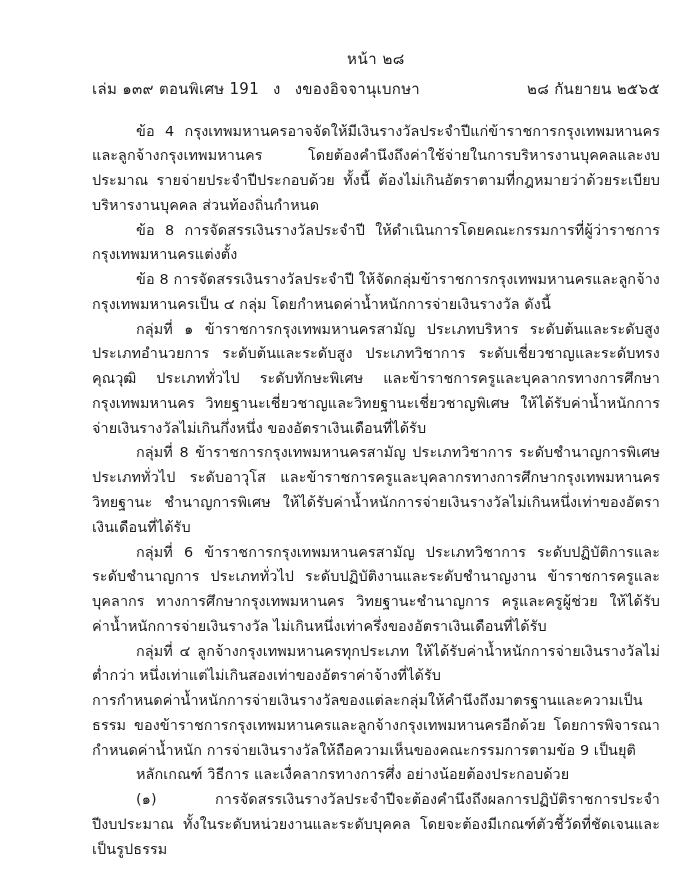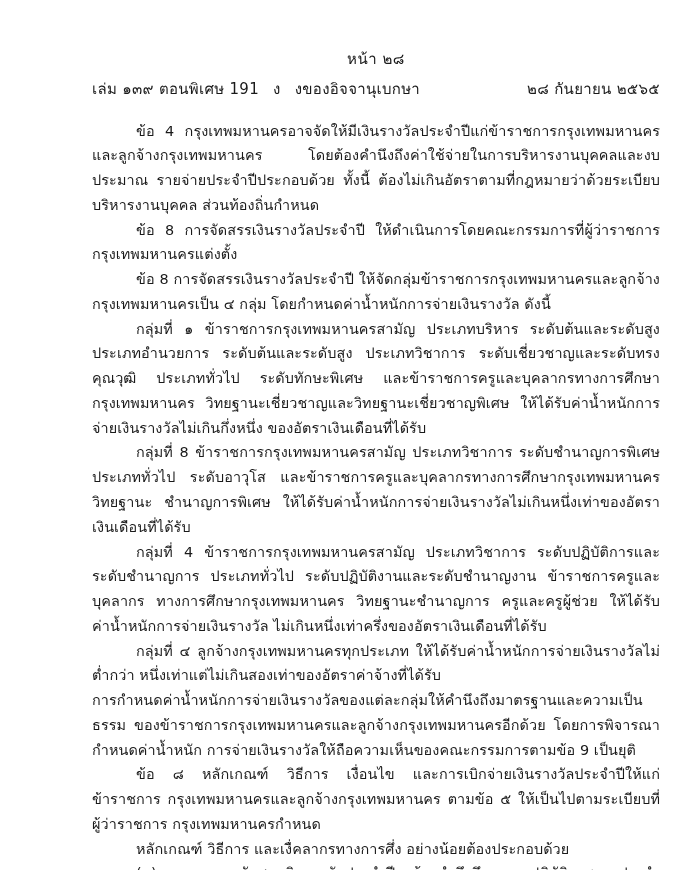--- a/index.html
+++ b/index.html
@@ -85,21 +85,20 @@
       <span class="header-right">๒๘ กันยายน ๒๕๖๕</span>
     </div>
   </div>
 
   <div class="body-text" id="body-text">
       <p class="para">ข้อ 4 กรุงเทพมหานครอาจจัดให้มีเงินรางวัลประจำปีแก่ข้าราชการกรุงเทพมหานคร และลูกจ้างกรุงเทพมหานคร โดยต้องคำนึงถึงค่าใช้จ่ายในการบริหารงานบุคคลและงบประมาณ รายจ่ายประจำปีประกอบด้วย ทั้งนี้ ต้องไม่เกินอัตราตามที่กฎหมายว่าด้วยระเบียบบริหารงานบุคคล ส่วนท้องถิ่นกำหนด</p>
       <p class="para">ข้อ 8 การจัดสรรเงินรางวัลประจำปี ให้ดำเนินการโดยคณะกรรมการที่ผู้ว่าราชการ กรุงเทพมหานครแต่งตั้ง</p>
       <p class="para">ข้อ 8 การจัดสรรเงินรางวัลประจำปี ให้จัดกลุ่มข้าราชการกรุงเทพมหานครและลูกจ้าง กรุงเทพมหานครเป็น ๔ กลุ่ม โดยกำหนดค่าน้ำหนักการจ่ายเงินรางวัล ดังนี้</p>
       <p class="para">กลุ่มที่ ๑ ข้าราชการกรุงเทพมหานครสามัญ ประเภทบริหาร ระดับต้นและระดับสูง ประเภทอำนวยการ ระดับต้นและระดับสูง ประเภทวิชาการ ระดับเชี่ยวชาญและระดับทรงคุณวุฒิ ประเภททั่วไป ระดับทักษะพิเศษ และข้าราชการครูและบุคลากรทางการศึกษากรุงเทพมหานคร วิทยฐานะเชี่ยวชาญและวิทยฐานะเชี่ยวชาญพิเศษ ให้ได้รับค่าน้ำหนักการจ่ายเงินรางวัลไม่เกินกึ่งหนึ่ง ของอัตราเงินเดือนที่ได้รับ</p>
       <p class="para">กลุ่มที่ 8 ข้าราชการกรุงเทพมหานครสามัญ ประเภทวิชาการ ระดับชำนาญการพิเศษ ประเภททั่วไป ระดับอาวุโส และข้าราชการครูและบุคลากรทางการศึกษากรุงเทพมหานคร วิทยฐานะ ชำนาญการพิเศษ ให้ได้รับค่าน้ำหนักการจ่ายเงินรางวัลไม่เกินหนึ่งเท่าของอัตราเงินเดือนที่ได้รับ</p>
-      <p class="para">กลุ่มที่ 4 ข้าราชการกรุงเทพมหานครสามัญ ประเภทวิชาการ ระดับปฏิบัติการและ ระดับชำนาญการ ประเภททั่วไป ระดับปฏิบัติงานและระดับชำนาญงาน ข้าราชการครูและบุคลากร ทางการศึกษากรุงเทพมหานคร วิทยฐานะชำนาญการ ครูและครูผู้ช่วย ให้ได้รับค่าน้ำหนักการจ่ายเงินรางวัล ไม่เกินหนึ่งเท่าครึ่งของอัตราเงินเดือนที่ได้รับ</p>
+      <p class="para">กลุ่มที่ 6 ข้าราชการกรุงเทพมหานครสามัญ ประเภทวิชาการ ระดับปฏิบัติการและ ระดับชำนาญการ ประเภททั่วไป ระดับปฏิบัติงานและระดับชำนาญงาน ข้าราชการครูและบุคลากร ทางการศึกษากรุงเทพมหานคร วิทยฐานะชำนาญการ ครูและครูผู้ช่วย ให้ได้รับค่าน้ำหนักการจ่ายเงินรางวัล ไม่เกินหนึ่งเท่าครึ่งของอัตราเงินเดือนที่ได้รับ</p>
       <p class="para">กลุ่มที่ ๔ ลูกจ้างกรุงเทพมหานครทุกประเภท ให้ได้รับค่าน้ำหนักการจ่ายเงินรางวัลไม่ต่ำกว่า หนึ่งเท่าแต่ไม่เกินสองเท่าของอัตราค่าจ้างที่ได้รับ</p>
       <p class="para noindent">การกำหนดค่าน้ำหนักการจ่ายเงินรางวัลของแต่ละกลุ่มให้คำนึงถึงมาตรฐานและความเป็นธรรม ของข้าราชการกรุงเทพมหานครและลูกจ้างกรุงเทพมหานครอีกด้วย โดยการพิจารณากำหนดค่าน้ำหนัก การจ่ายเงินรางวัลให้ถือความเห็นของคณะกรรมการตามข้อ 9 เป็นยุติ</p>
-      <p class="para">ข้อ ๘ หลักเกณฑ์ วิธีการ เงื่อนไข และการเบิกจ่ายเงินรางวัลประจำปีให้แก่ข้าราชการ กรุงเทพมหานครและลูกจ้างกรุงเทพมหานคร ตามข้อ ๕ ให้เป็นไปตามระเบียบที่ผู้ว่าราชการ กรุงเทพมหานครกำหนด</p>
       <p class="para">หลักเกณฑ์ วิธีการ และเงื่คลากรทางการศึ่ง อย่างน้อยต้องประกอบด้วย</p>
       <p class="para">(๑) การจัดสรรเงินรางวัลประจำปีจะต้องคำนึงถึงผลการปฏิบัติราชการประจำปีงบประมาณ ทั้งในระดับหน่วยงานและระดับบุคคล โดยจะต้องมีเกณฑ์ตัวชี้วัดที่ชัดเจนและเป็นรูปธรรม</p>
     </div>
 
 </div>
 
 </body></html>

